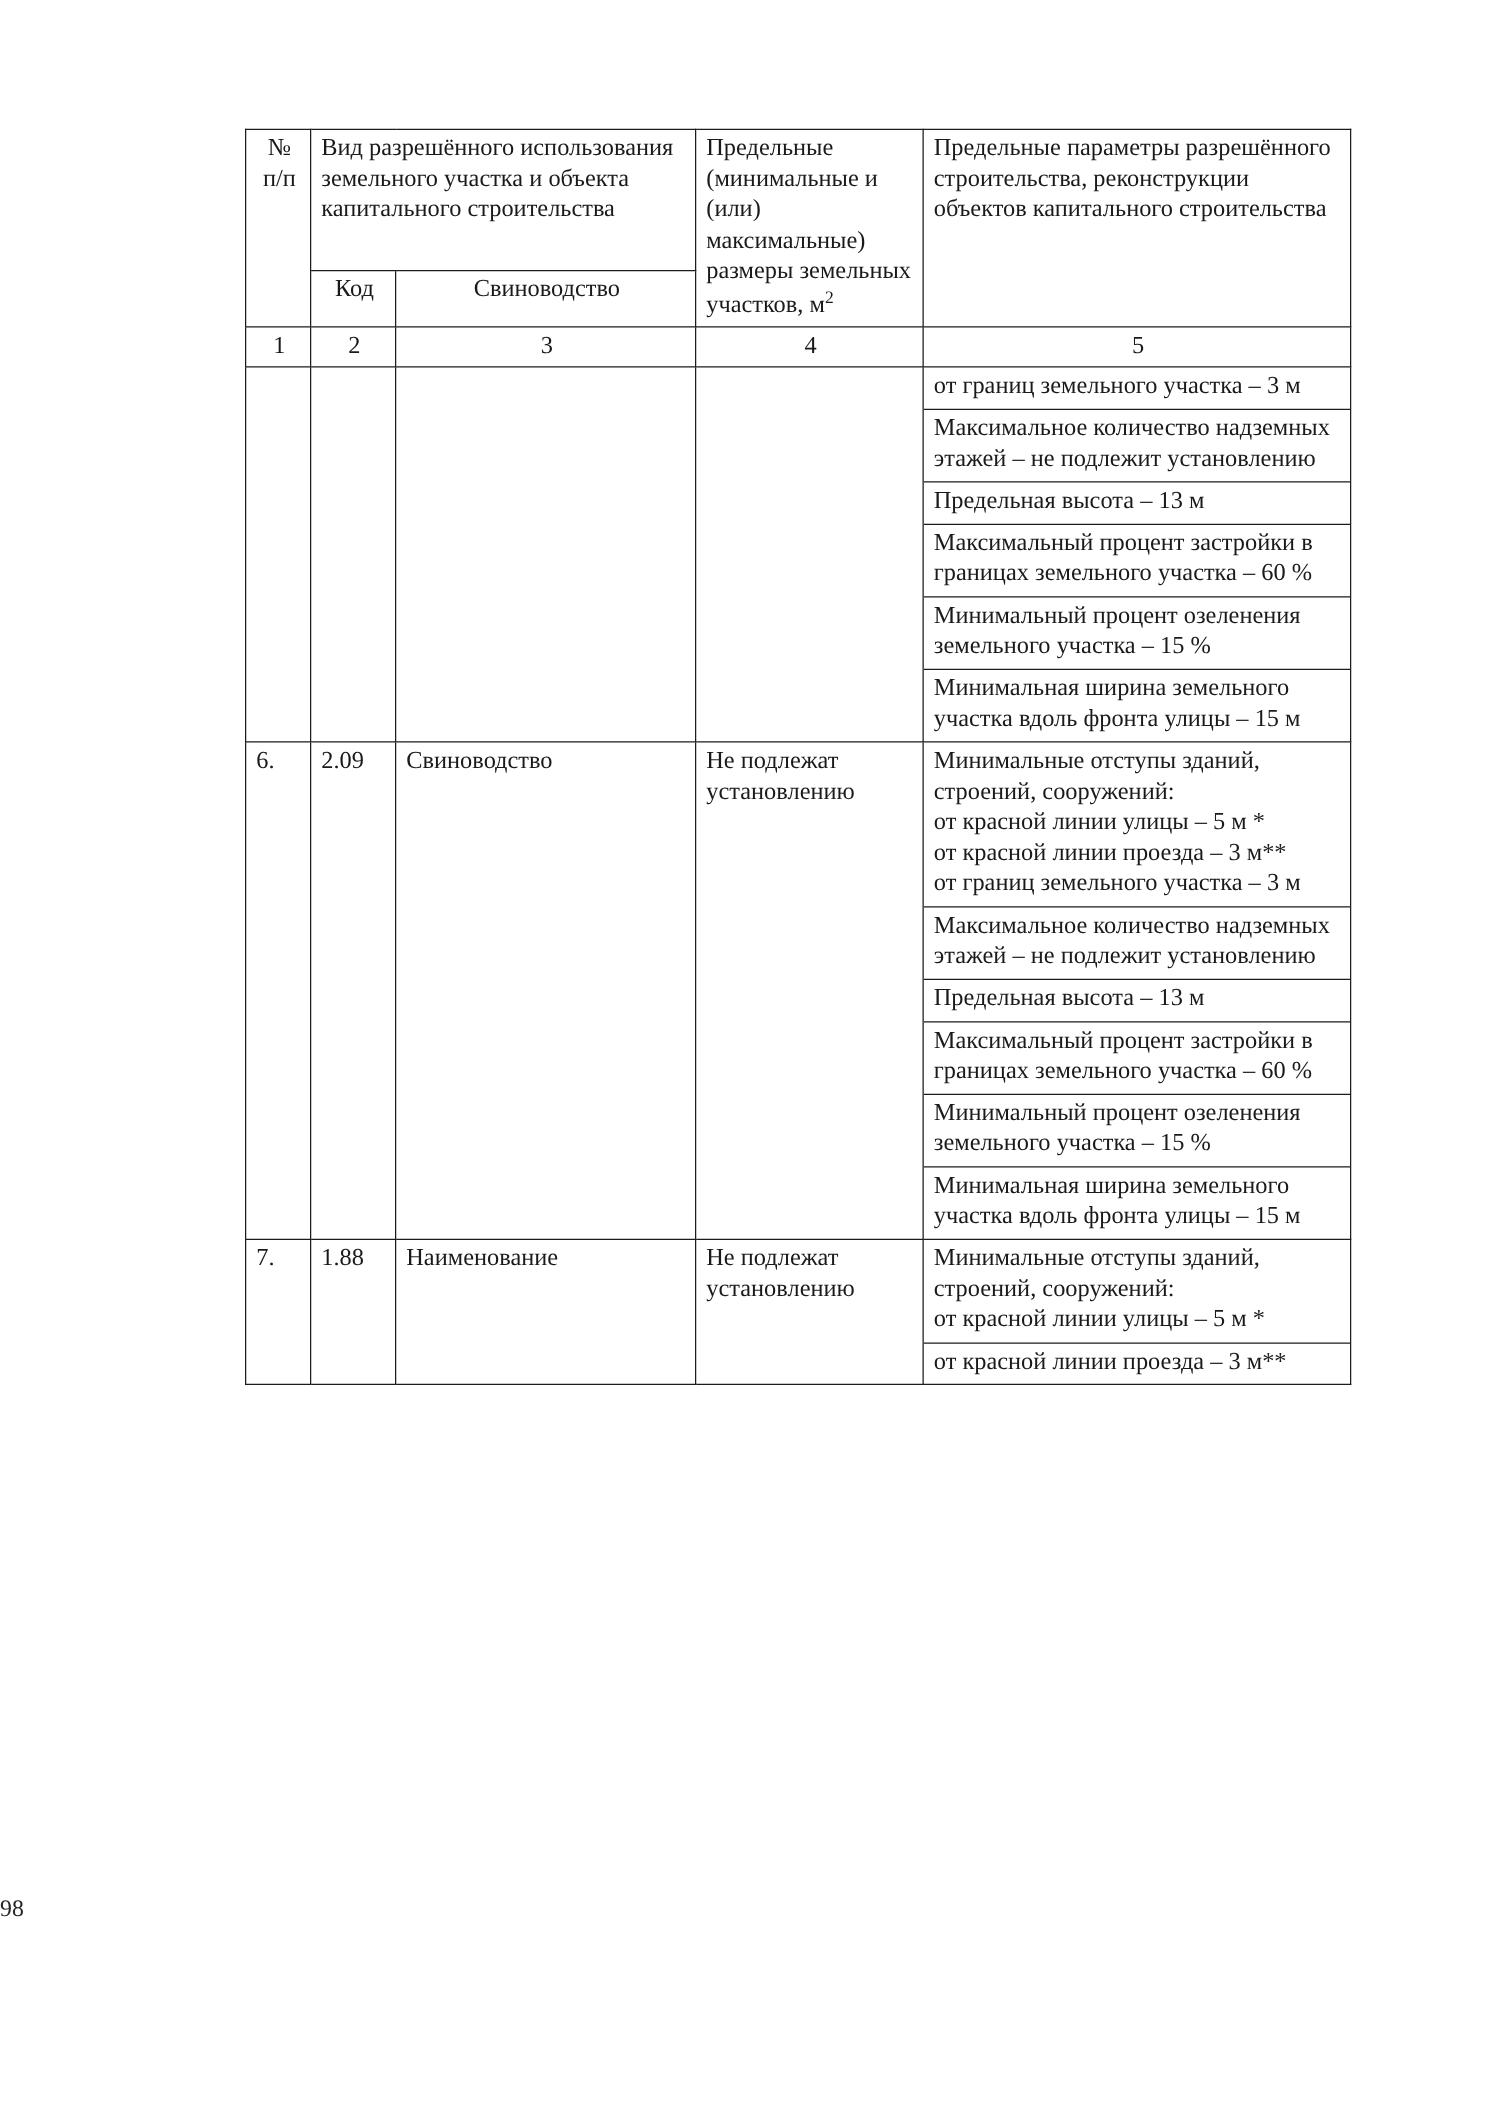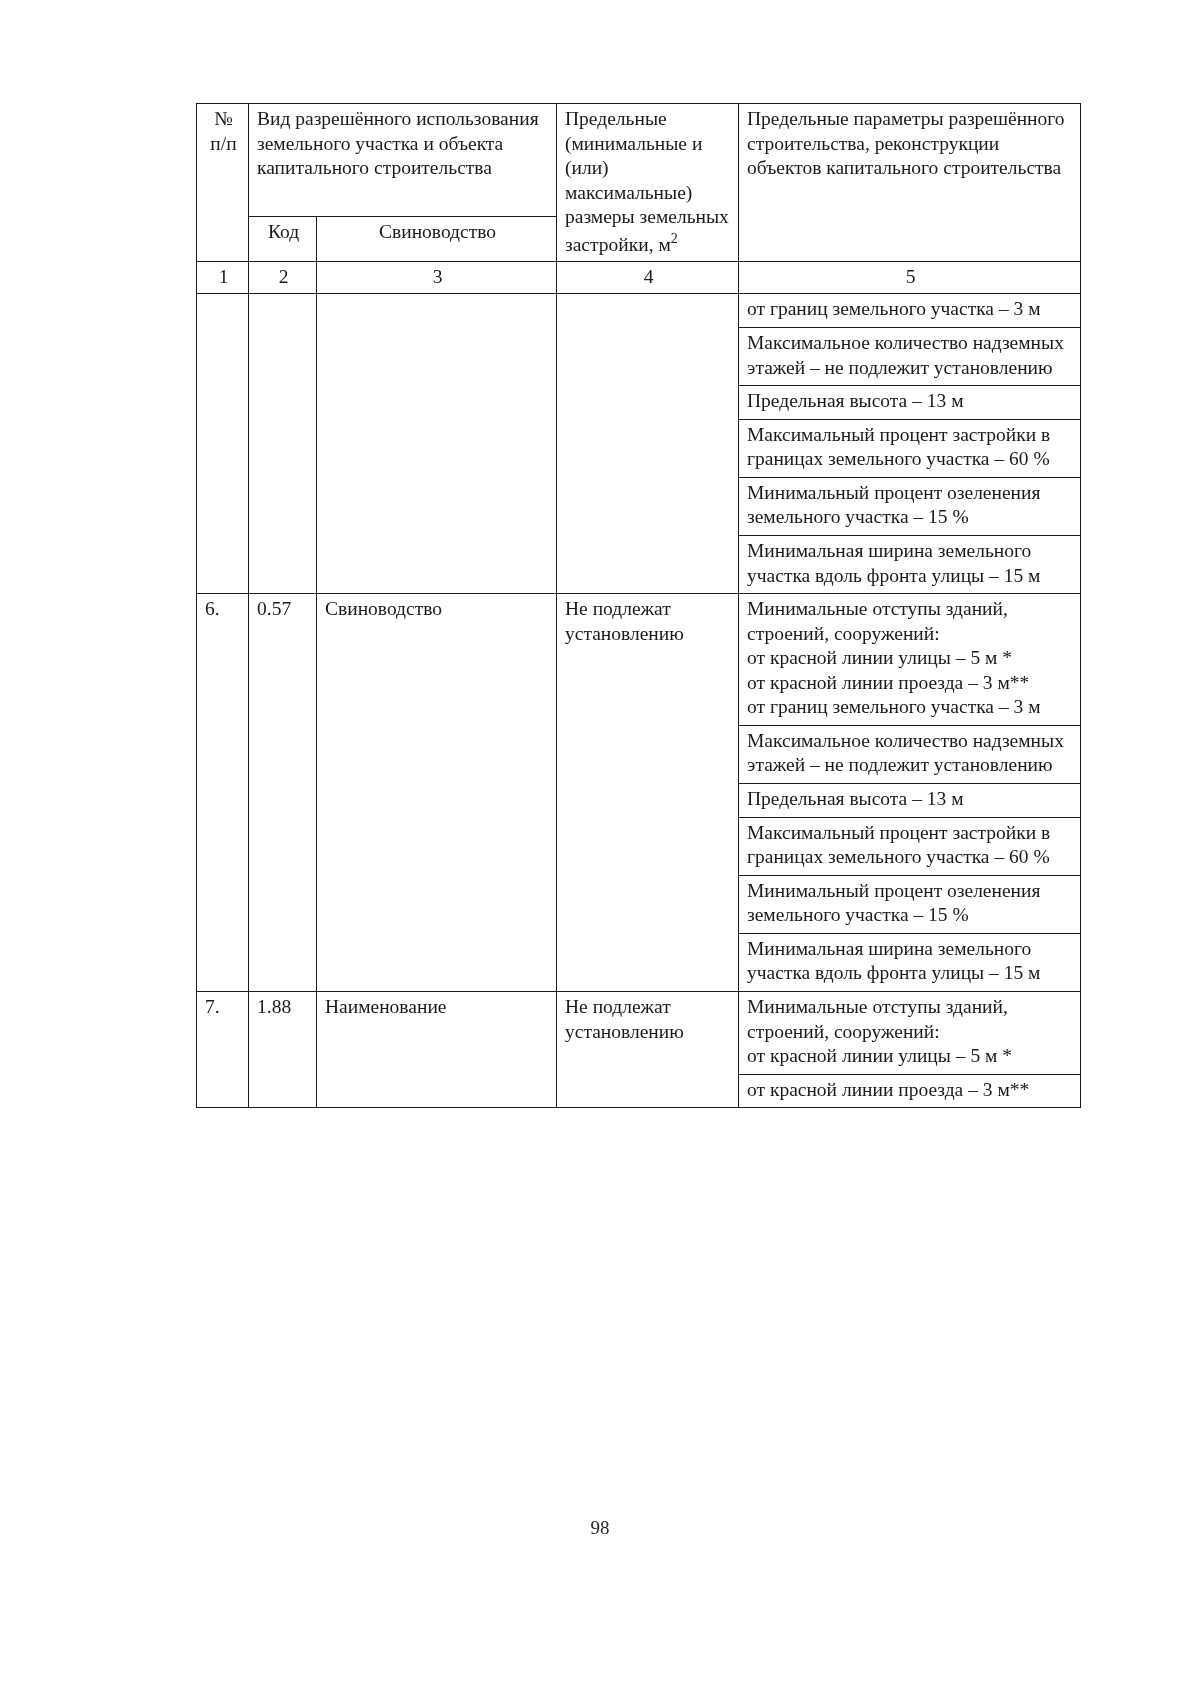--- a/index.html
+++ b/index.html
@@ -80,21 +80,20 @@
   }
   .sup {
     vertical-align: super;
     font-size: 0.72em;
   }
   .pagenum {
     position: absolute;
     left: 0;
     top: 1517px;
     width: 1200px;
-    text-align: center;
     font-size: 19px;
     font-family: "Liberation Serif", serif;
     color: #262626;
   }
   .spacer-cell { padding: 0 !important; }
 </style>
 </head>
 <body>
 
 <div class="page">
@@ -108,21 +107,21 @@
         <col class="col-param">
       </colgroup>
       <thead>
         <tr>
           <th class="head-num" rowspan="2">
             <div>№</div>
             <div>п/п</div>
           </th>
           <th class="head-title" colspan="2">Вид разрешённого использования земельного участка и объекта капитального строительства</th>
           <th class="head-title" rowspan="2">
-            <span>Предельные (минимальные и (или) максимальные) размеры земельных застройки, м</span><span class="sup">2</span>
+            <span>Предельные (минимальные и (или) максимальные) размеры земельных участков, м</span><span class="sup">2</span>
           </th>
           <th class="head-title" rowspan="2">Предельные параметры разрешённого строительства, реконструкции объектов капитального строительства</th>
         </tr>
         <tr>
           <th class="h-center">Код</th>
           <th class="h-center">Свиноводство</th>
         </tr>
         <tr class="numrow">
           <td>1</td>
           <td>2</td>
@@ -143,21 +142,21 @@
             <div class="seg">Максимальное количество надземных этажей – не подлежит установлению</div>
             <div class="seg">Предельная высота – 13 м</div>
             <div class="seg">Максимальный процент застройки в границах земельного участка – 60 %</div>
             <div class="seg">Минимальный процент озеленения земельного участка – 15 %</div>
             <div class="seg">Минимальная ширина земельного участка вдоль фронта улицы – 15 м</div>
           </td>
         </tr>
 
         <tr>
           <td class="c-center">6.</td>
-          <td class="c-center">0.57</td>
+          <td class="c-center">2.09</td>
           <td>Свиноводство</td>
           <td>Не подлежат установлению</td>
           <td class="param-stack">
             <div class="seg" style="white-space: pre-line;">Минимальные отступы зданий, строений, сооружений:
 от красной линии улицы – 5 м *
 от красной линии проезда – 3 м**
 от границ земельного участка – 3 м</div>
             <div class="seg">Максимальное количество надземных этажей – не подлежит установлению</div>
             <div class="seg">Предельная высота – 13 м</div>
             <div class="seg">Максимальный процент застройки в границах земельного участка – 60 %</div>

